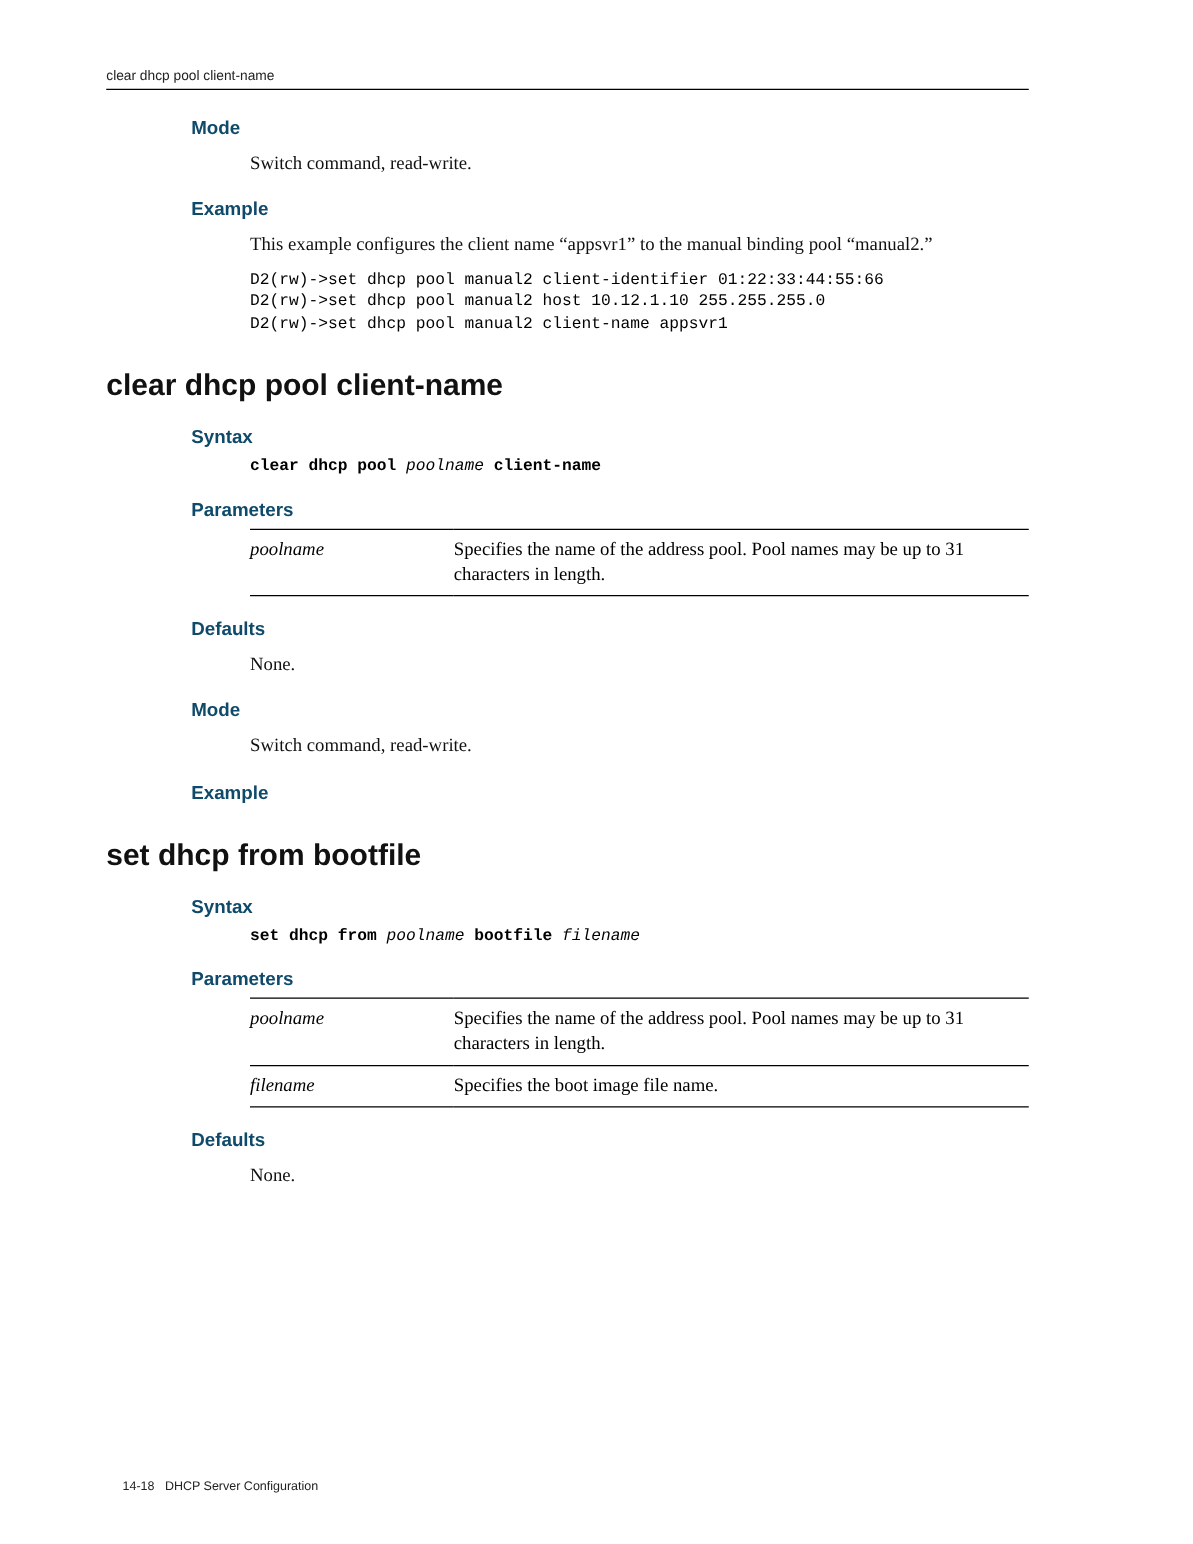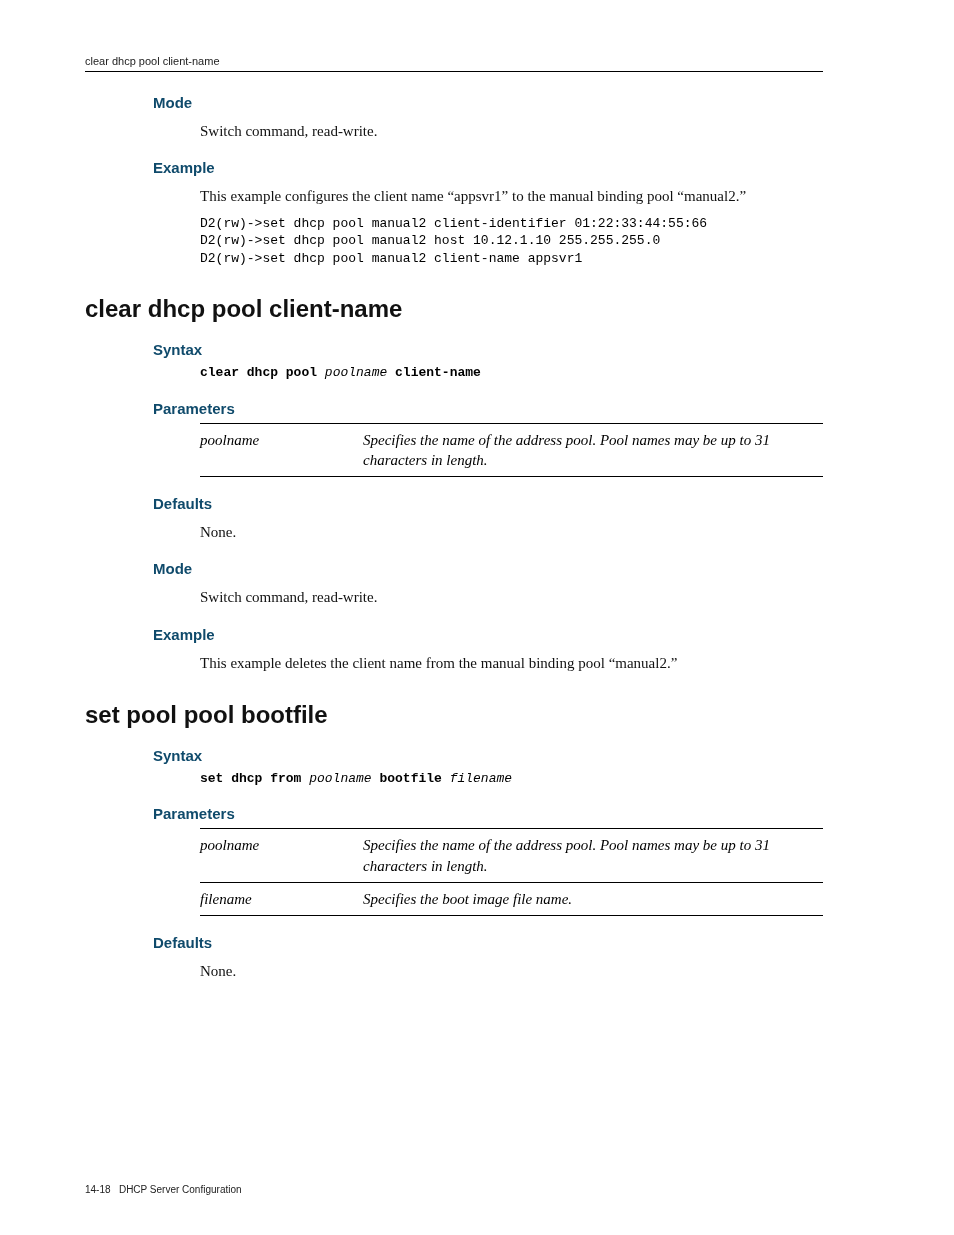--- a/index.html
+++ b/index.html
@@ -65,29 +65,28 @@
     margin: 6px 0 6px 115px;
     width: calc(100% - 115px);
     font-size: 15px;
   }
   table.param td {
     border-top: 1px solid #000;
     border-bottom: 1px solid #000;
     padding: 6px 8px 6px 0;
     vertical-align: top;
     line-height: 1.35;
-    font-style: italic;
   }
   table.param td.name {
     font-style: italic;
     width: 155px;
   }
   .footer {
     position: absolute;
-    left: 85px;
+    left: 98px;
     bottom: 40px;
     font-family: Arial, Helvetica, sans-serif;
     font-size: 10px;
     color: #222;
   }
 </style>
 </head>
 <body>
 
 <div class="page">
@@ -120,23 +119,22 @@
   </tbody>
     </table>
 
   <div class="h4">Defaults</div>
   <p class="body-text">None.</p>
 
   <div class="h4">Mode</div>
   <p class="body-text">Switch command, read-write.</p>
 
   <div class="h4">Example</div>
-  <p class="body-text">This example deletes the client name from the manual binding pool “manual2.”</p>
 
-  <div class="h2">set pool pool bootfile</div>
+  <div class="h2">set dhcp from bootfile</div>
 
   <div class="h4">Syntax</div>
   <div class="syntax-line">
     <span class="kw">set dhcp from </span><span class="var">poolname</span><span class="kw"> bootfile </span><span class="var">filename</span>
   </div>
 
   <div class="h4">Parameters</div>
   <table class="param">
     <tbody>
         <tr>

